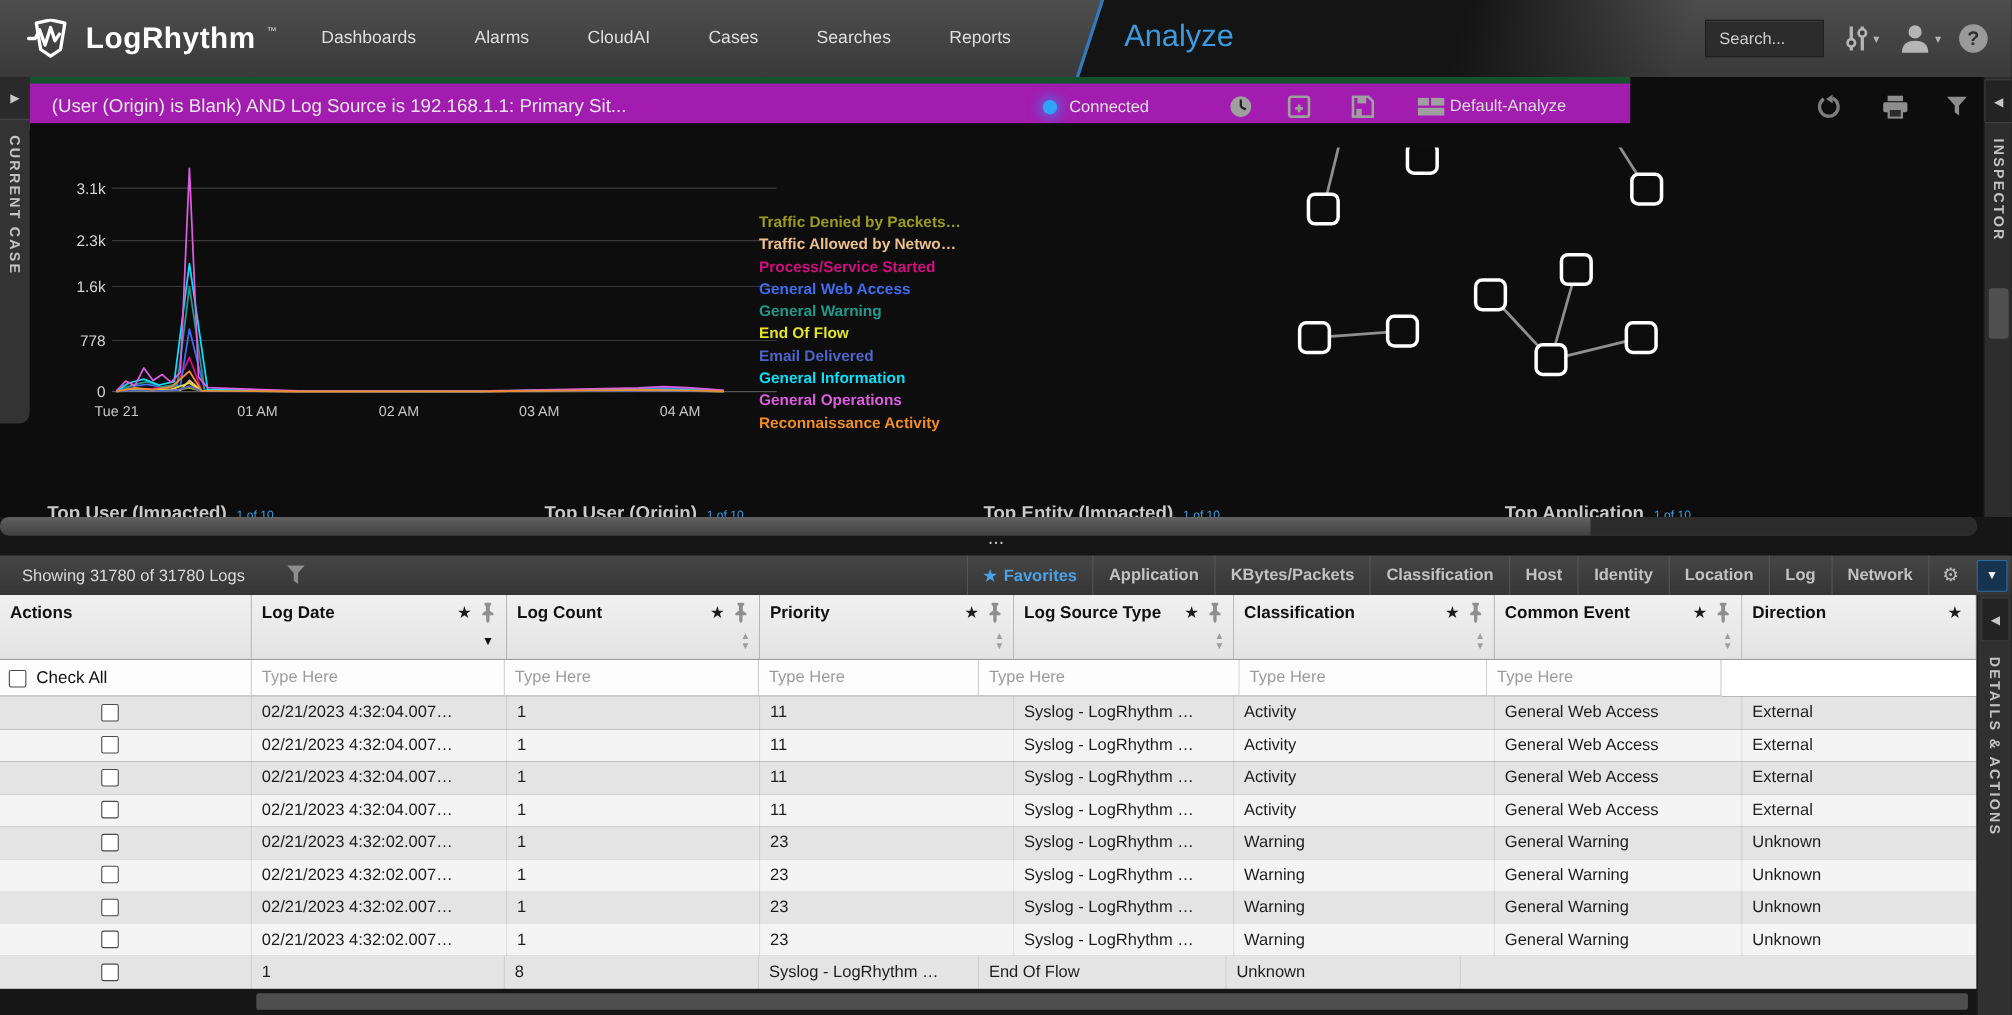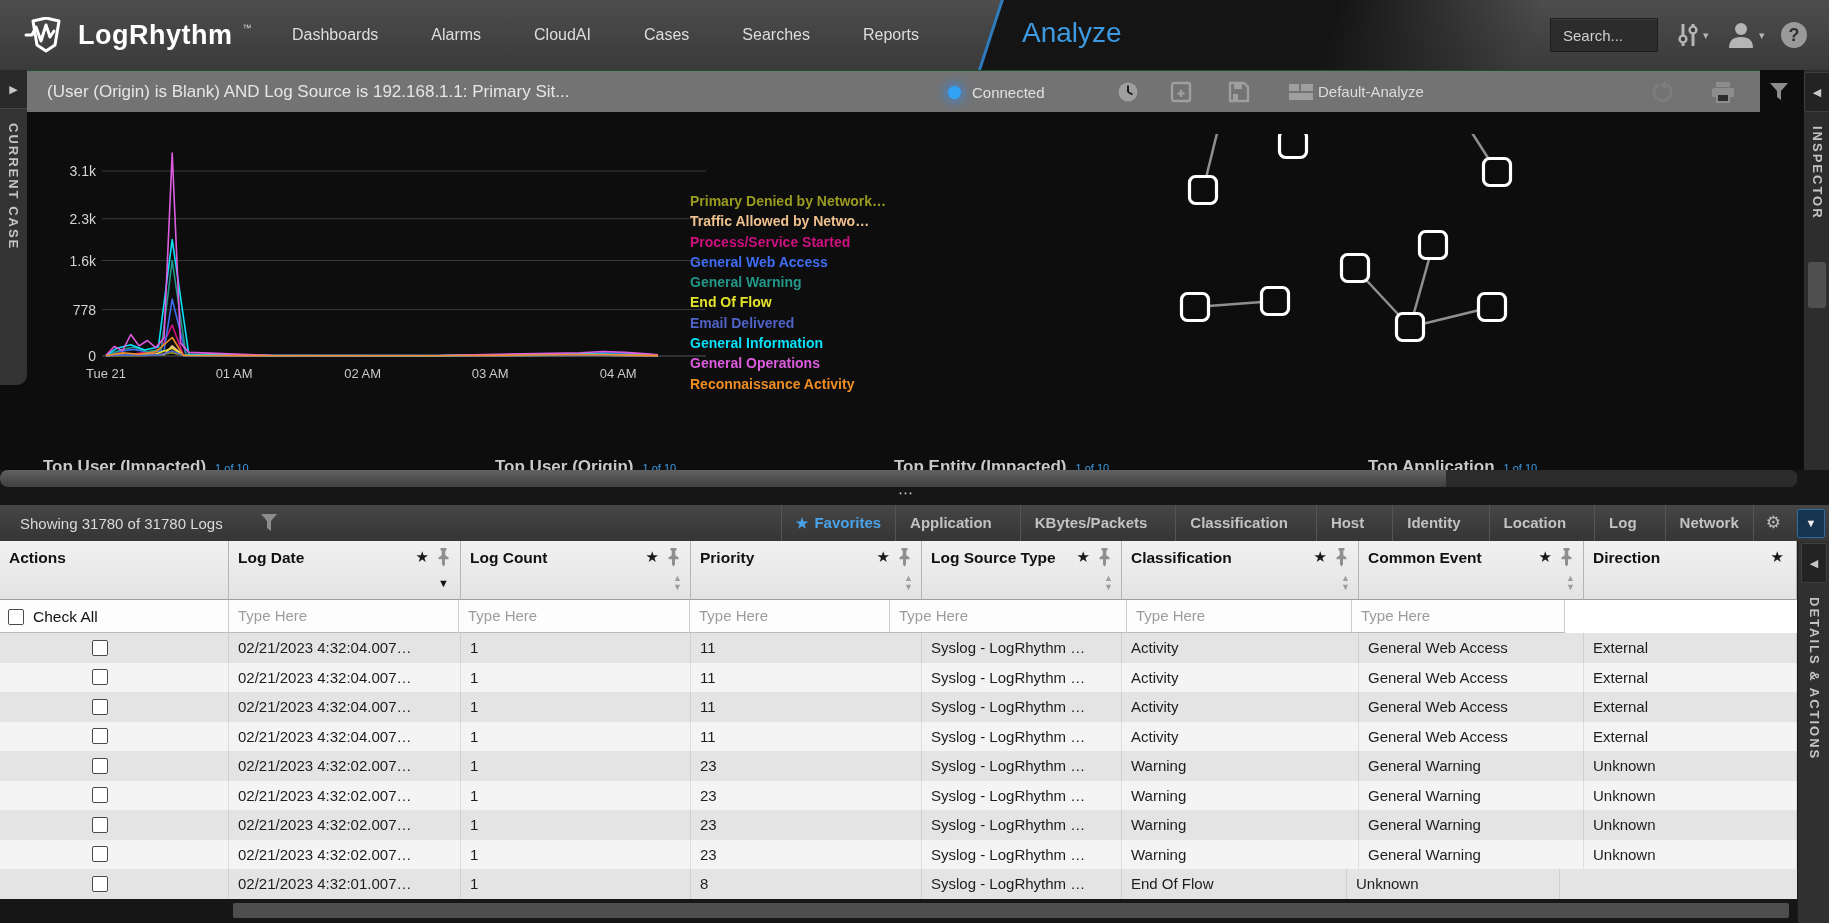--- a/index.html
+++ b/index.html
@@ -21,21 +21,21 @@
   .analyze-label{position:absolute;left:1022px;top:17px;font-size:28px;font-weight:300;color:#3d9ae0;}
   .searchbtn{position:absolute;left:1550px;top:18px;width:108px;height:34px;background:#2c2c2c;
           border:1px solid #1e1e1e;box-shadow:inset 0 1px 0 #3a3a3a;border-radius:0;color:#cfcfcf;
           font-size:15px;text-align:left;padding:0 0 0 12px;font-family:inherit;}
   .navctl{position:absolute;top:0;height:70px;display:flex;align-items:center;color:#b5b5b5;}
   .caret{font-size:11px;color:#b5b5b5;margin-left:3px;}
   .helpcircle{width:26px;height:26px;border-radius:50%;background:#9a9a9a;color:#2e2e2e;font-weight:bold;
           font-size:18px;display:flex;align-items:center;justify-content:center;}
 
   
-  .toolbar{position:absolute;left:0;top:70px;width:1760px;height:42px;background:#737373;border-top:1px solid #14532d;}
+  .toolbar{position:absolute;left:0;top:70px;width:1482px;height:42px;background:#a21caf;border-top:6px solid #14532d;}
   .query-title{position:absolute;left:47px;top:0;height:42px;line-height:42px;color:#e6e6e6;font-size:17px;white-space:nowrap;}
   .conn{position:absolute;left:948px;top:0;height:42px;display:flex;align-items:center;}
   .conn-dot{width:13px;height:13px;border-radius:50%;background:#31a3f5;box-shadow:0 0 10px 4px rgba(49,140,245,.55);}
   .conn-label{color:#e0e0e0;font-size:15px;margin-left:11px;}
   .tbicon{position:absolute;top:10px;width:22px;height:22px;color:#9f9f9f;cursor:pointer;}
   .layoutname{position:absolute;left:1318px;top:0;height:42px;line-height:42px;color:#dcdcdc;font-size:15px;cursor:pointer;}
 
   
   .lstrip{position:absolute;left:0;top:70px;width:27px;height:315px;background:#333;border-bottom-right-radius:10px;}
   .lstrip-btn{width:27px;height:38px;background:#2a2a2a;border-bottom:1px solid #474747;color:#c9c9c9;
@@ -216,21 +216,21 @@
       <polyline points="48.0,215.6 59.0,211.8 75.6,209.4 92.2,212.4 106.0,210.6 114.2,159.3 128.0,214.8 213.6,215.6 379.2,215.7 522.7,213.6 544.8,212.7 572.4,213.3 600.0,215.1" fill="none" stroke="#3f6cf0" stroke-width="1.6" stroke-linejoin="round"></polyline>
       <polyline points="48.0,215.6 61.8,210.3 75.6,207.0 89.4,211.8 103.2,209.4 114.2,120.5 128.0,214.5 213.6,215.6 379.2,215.7 528.2,214.2 561.4,214.7 600.0,215.5" fill="none" stroke="#23988a" stroke-width="1.6" stroke-linejoin="round"></polyline>
       <polyline points="48.0,215.8 64.6,214.3 81.1,215.0 97.7,214.0 114.2,208.2 125.3,215.4 213.6,215.8 379.2,215.8 533.8,214.8 566.9,215.3 600.0,215.7" fill="none" stroke="#e3e32b" stroke-width="1.6" stroke-linejoin="round"></polyline>
       <polyline points="48.0,215.9 67.3,214.9 86.6,215.4 103.2,214.6 114.2,210.9 125.3,215.6 213.6,215.9 379.2,215.9 544.8,215.4 600.0,215.8" fill="none" stroke="#4f63c8" stroke-width="1.6" stroke-linejoin="round"></polyline>
       <polyline points="48.0,215.5 59.0,208.2 72.8,204.7 86.6,210.0 100.4,207.0 114.2,99.6 130.8,214.2 213.6,215.6 379.2,215.6 528.2,213.9 555.8,214.3 600.0,215.4" fill="none" stroke="#0ae0f8" stroke-width="1.6" stroke-linejoin="round"></polyline>
       <polyline points="48.0,215.4 56.3,206.5 64.6,210.6 72.8,194.5 81.1,205.9 89.4,200.5 97.7,207.6 106.0,198.1 114.2,13.1 122.5,202.9 130.8,212.4 213.6,215.4 379.2,215.5 522.7,212.7 544.8,211.5 566.9,212.4 589.0,213.9 600.0,214.8" fill="none" stroke="#de5ce0" stroke-width="1.6" stroke-linejoin="round"></polyline>
       <polyline points="48.0,215.8 64.6,212.7 81.1,214.2 97.7,211.8 114.2,197.5 125.3,215.3 213.6,215.7 379.2,215.8 533.8,214.5 561.4,214.9 600.0,215.6" fill="none" stroke="#ef8d25" stroke-width="1.6" stroke-linejoin="round"></polyline>
     </svg>
 
   <div class="legend" id="legend">
-      <span class="legend-item" style="color: rgb(154, 154, 33);">Primary Denied by Network…</span>
+      <span class="legend-item" style="color: rgb(154, 154, 33);">Traffic Denied by Packets…</span>
       <span class="legend-item" style="color: rgb(238, 192, 142);">Traffic Allowed by Netwo…</span>
       <span class="legend-item" style="color: rgb(207, 16, 128);">Process/Service Started</span>
       <span class="legend-item" style="color: rgb(63, 108, 240);">General Web Access</span>
       <span class="legend-item" style="color: rgb(35, 152, 138);">General Warning</span>
       <span class="legend-item" style="color: rgb(227, 227, 43);">End Of Flow</span>
       <span class="legend-item" style="color: rgb(79, 99, 200);">Email Delivered</span>
       <span class="legend-item" style="color: rgb(10, 224, 248);">General Information</span>
       <span class="legend-item" style="color: rgb(222, 92, 224);">General Operations</span>
       <span class="legend-item" style="color: rgb(239, 141, 37);">Reconnaissance Activity</span>
     </div>
@@ -269,21 +269,21 @@
 
   <div class="gridbar">
     <span class="showing">Showing 31780 of 31780 Logs</span>
     <svg class="gb-funnel" width="20" height="22" viewBox="0 0 20 22">
       <path d="M2 2 h16 l-6 7 v10 l-4 -3 v-7 z" fill="#8d8d8d"></path>
     </svg>
     <div class="gb-spacer"></div>
     <div class="gtab gtab-fav">
       <span class="fav-star">★</span><span>Favorites</span>
     </div>
-    <div id="gridtabs" style="display:flex;gap:14px;">
+    <div id="gridtabs" style="display:flex;">
         <div class="gtab">Application</div>
         <div class="gtab">KBytes/Packets</div>
         <div class="gtab">Classification</div>
         <div class="gtab">Host</div>
         <div class="gtab">Identity</div>
         <div class="gtab">Location</div>
         <div class="gtab">Log</div>
         <div class="gtab">Network</div>
       </div>
     <div class="gear"><span>⚙</span></div>
@@ -496,21 +496,20 @@
         <div class="tcell" style="width: 231px;">23</div>
         <div class="tcell" style="width: 200px;">Syslog - LogRhythm …</div>
         <div class="tcell" style="width: 237px;">Warning</div>
         <div class="tcell" style="width: 225px;">General Warning</div>
         <div class="tcell" style="width: 213px;">Unknown</div>
       </div>
       <div class="trow odd">
         <div class="tcell actions" style="width: 229px;">
           <span class="cb"></span>
         </div>
-        <div class="tcell" style="width: 232px;">02/21/2023 4:32:01.007…</div>
         <div class="tcell" style="width: 230px;">1</div>
         <div class="tcell" style="width: 231px;">8</div>
         <div class="tcell" style="width: 200px;">Syslog - LogRhythm …</div>
         <div class="tcell" style="width: 225px;">End Of Flow</div>
         <div class="tcell" style="width: 213px;">Unknown</div>
       </div>
     </div>
 
   <div class="hscroll">
     <div class="hthumb"></div>

